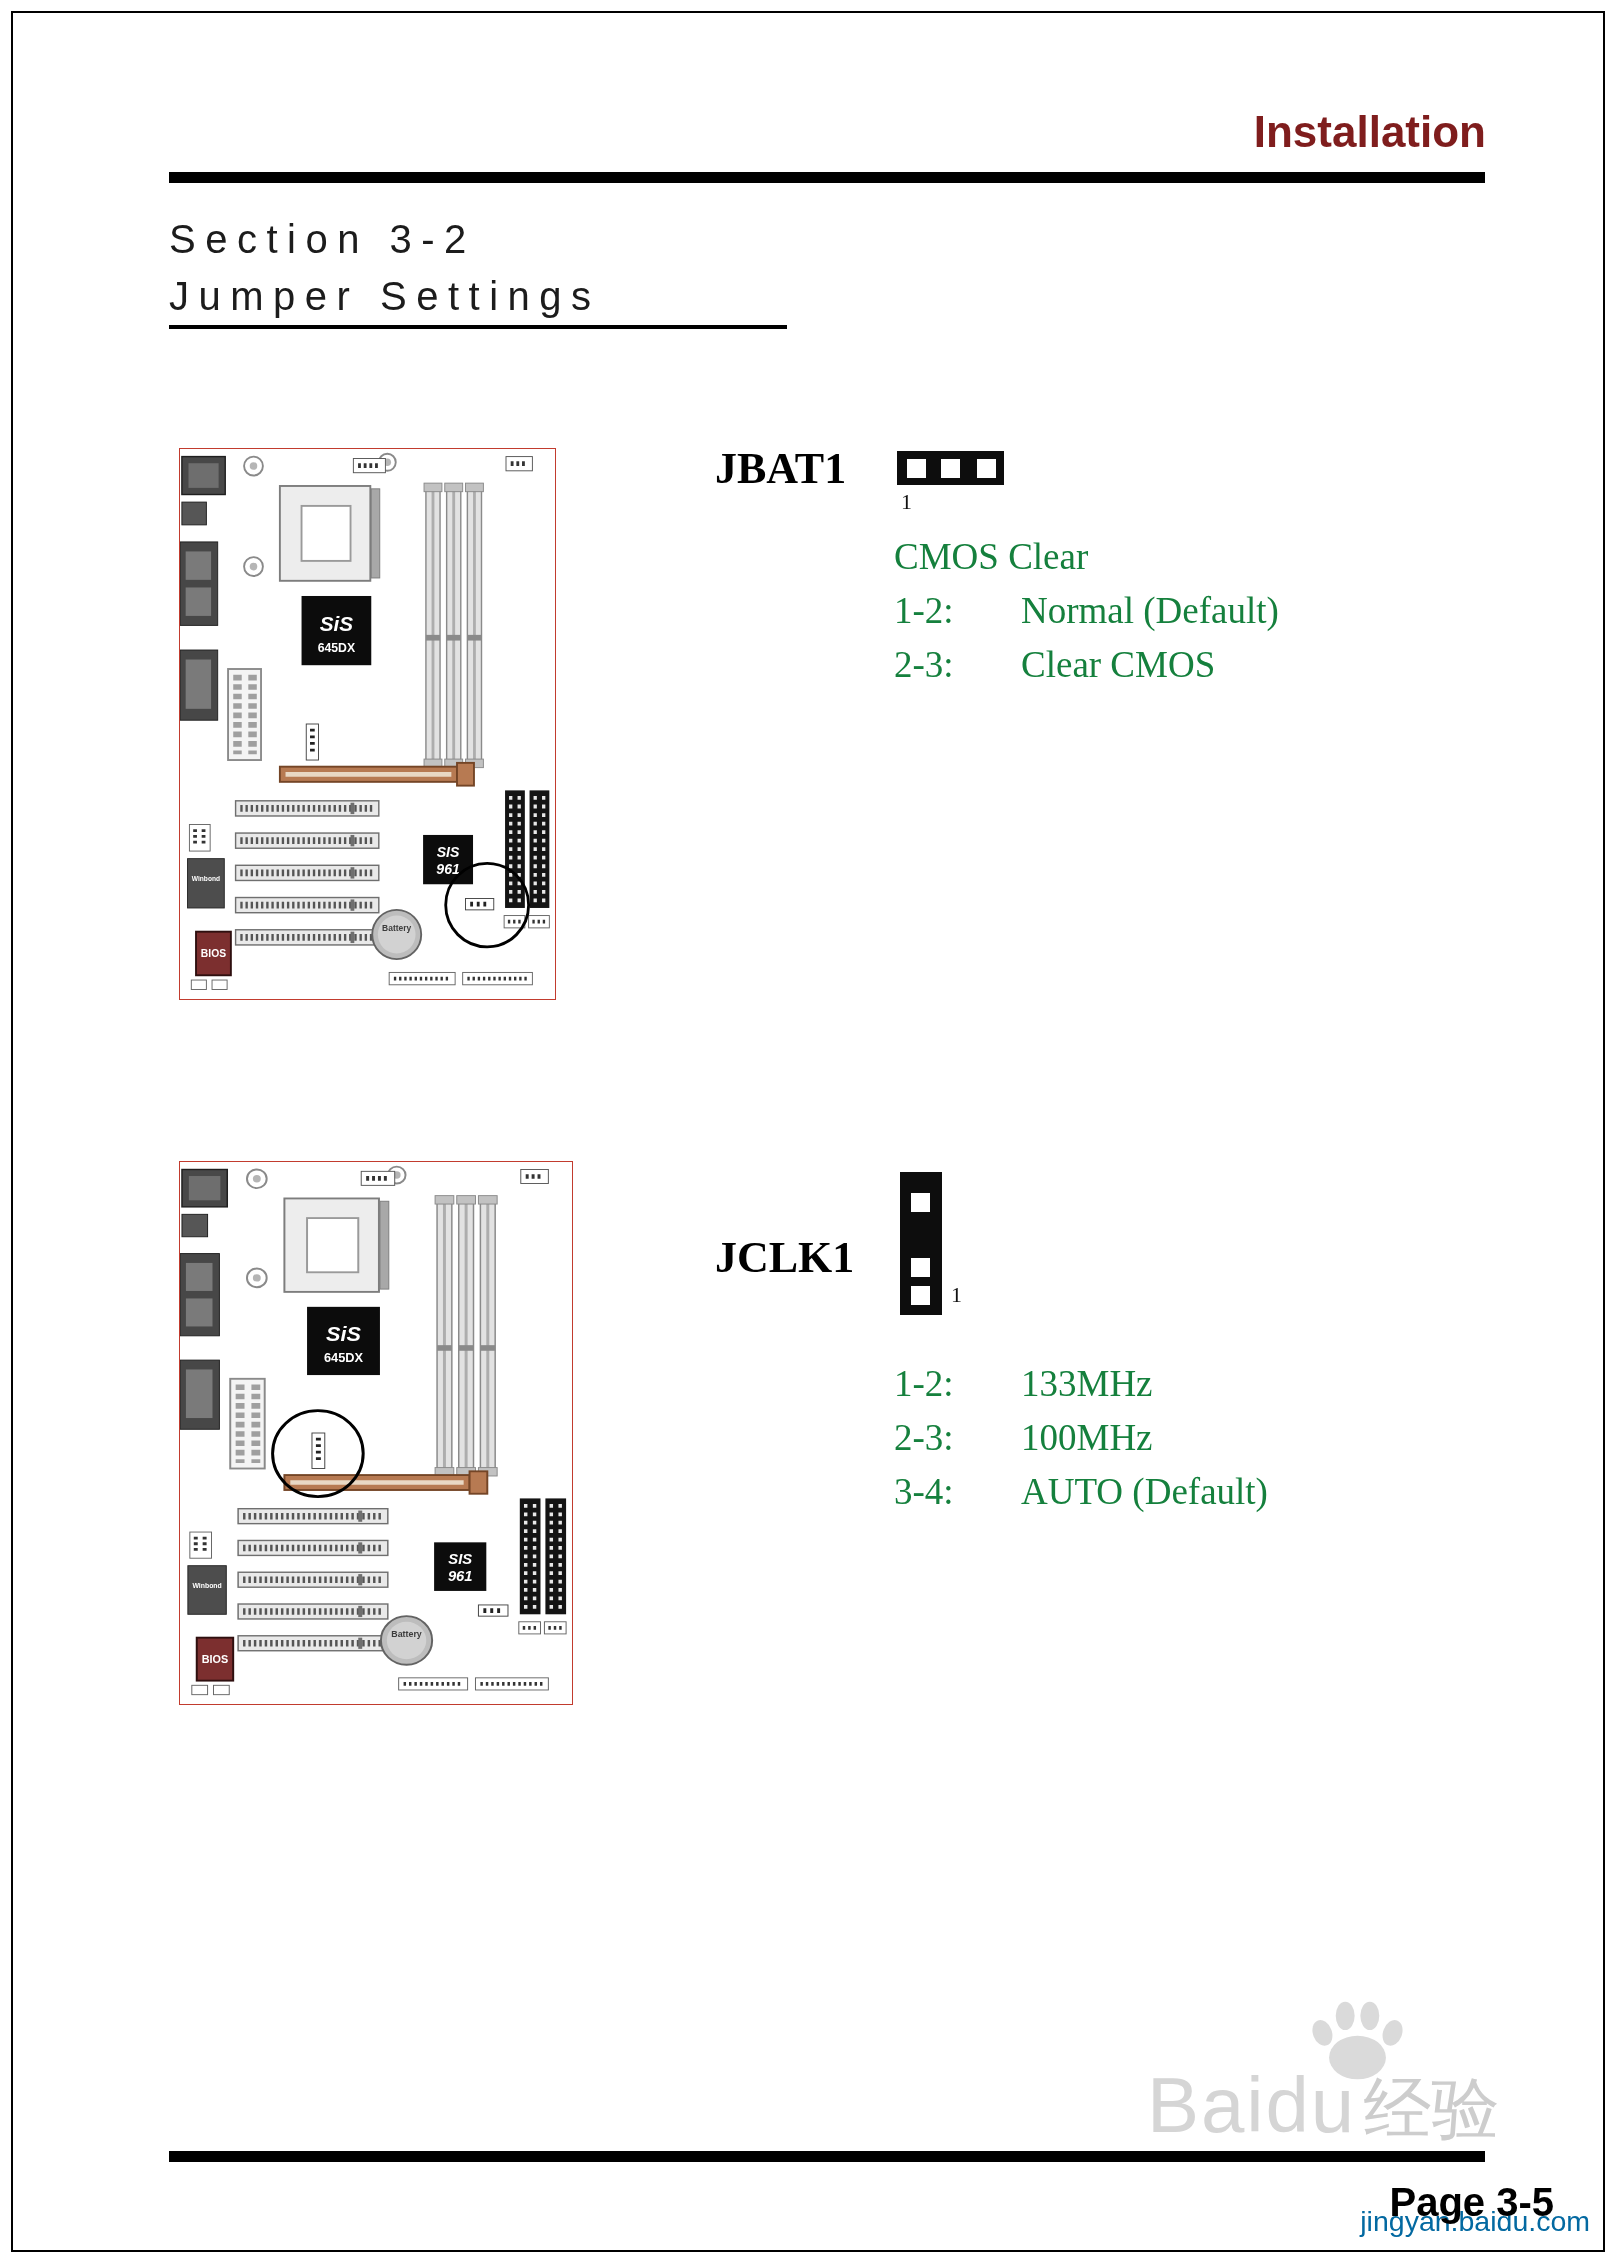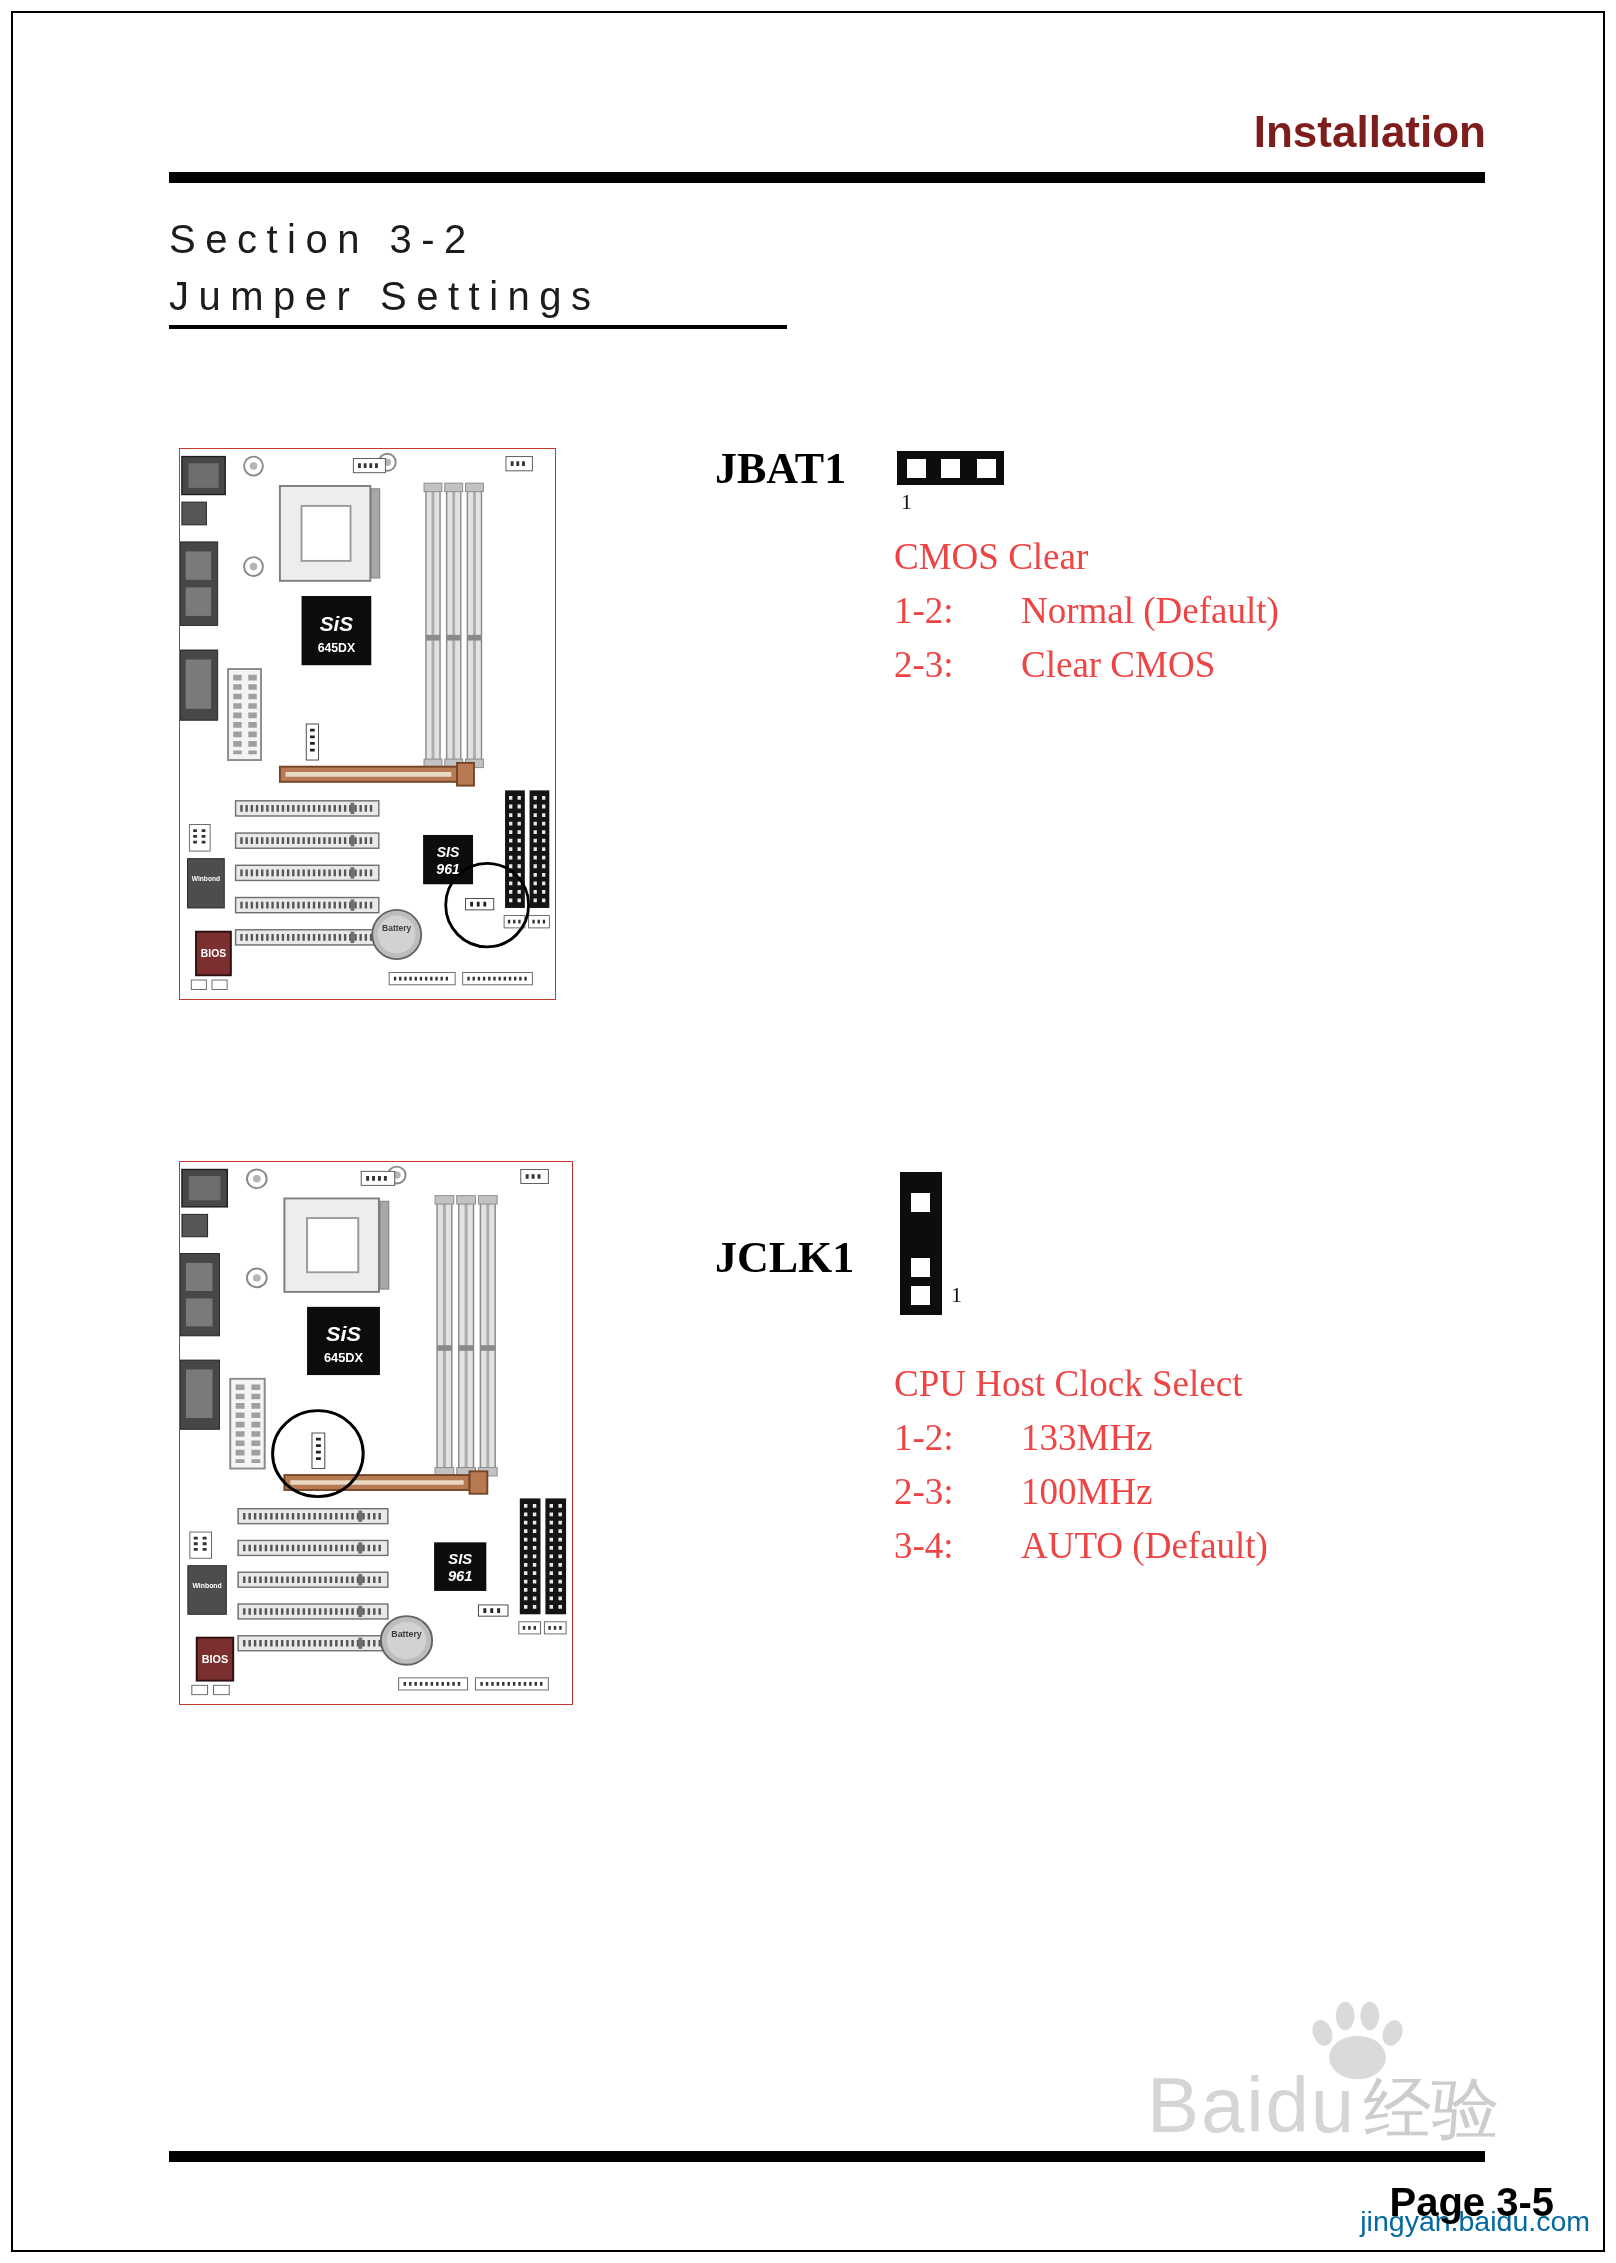--- a/index.html
+++ b/index.html
@@ -24,21 +24,21 @@
 
   .board { border:1.9px solid #c23b2e; background:#fff; }
   .board svg { display:block; }
 
   .jumper-id { font-weight:700; font-size:44px; color:#000; }
   .jumper-icon-h { width:107px; height:34px; background:#0d0d0d; }
   .jumper-icon-v { width:42px; height:143px; background:#0d0d0d; }
   .pin-sq { position:absolute; width:19px; height:19px; background:#fff; }
   .pin-num { font-size:22px; color:#111; }
 
-  .desc { font-size:37px; color:#ef4444; }
+  .desc { font-size:37px; color:#15803d; }
   .desc .row { display:flex; height:54px; align-items:flex-start; }
   .desc .pins { width:127px; flex:none; }
 
   
   .chip-big   { font:italic 700 22px "Liberation Sans", sans-serif; fill:#fff; text-anchor:middle; }
   .chip-small { font:700 13px "Liberation Sans", sans-serif; fill:#fff; text-anchor:middle; }
   .chip-mid   { font:italic 700 15px "Liberation Sans", sans-serif; fill:#fff; text-anchor:middle; }
   .battery-text { font:700 9px "Liberation Sans", sans-serif; fill:#3c3c3c; text-anchor:middle; }
   .bios-text    { font:700 11px "Liberation Sans", sans-serif; fill:#fff; text-anchor:middle; }
   .winbond-text { font:700 7px "Liberation Sans", sans-serif; fill:#fff; text-anchor:middle; }
@@ -237,21 +237,20 @@
 
   <div class="abs jumper-id" style="left:715px;top:1232px;">JCLK1</div>
   <div class="abs jumper-icon-v" style="left:900px;top:1172px;">
     <span class="pin-sq" style="left:11.4px;top:21px;"></span>
     <span class="pin-sq" style="left:11.4px;top:86px;"></span>
     <span class="pin-sq" style="left:11.4px;top:114px;"></span>
   </div>
   <div class="abs pin-num" style="left:951px;top:1282px;">1</div>
 
   <div class="abs desc" style="left:894px;top:1362px;">
-    <div class="row">CPU Host Clock Select</div>
     <div class="row">
       <span class="pins">1-2:</span>
       <span>133MHz</span>
     </div>
     <div class="row">
       <span class="pins">2-3:</span>
       <span>100MHz</span>
     </div>
     <div class="row">
       <span class="pins">3-4:</span>

